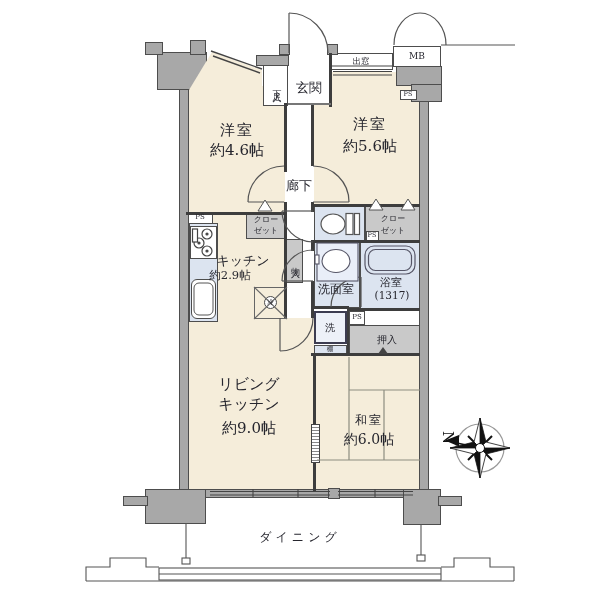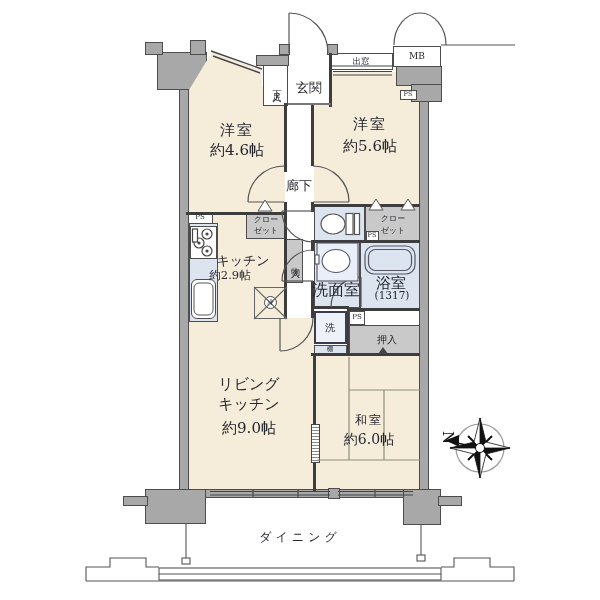--- a/index.html
+++ b/index.html
@@ -253,22 +253,22 @@
   <div class="lbl" style="left:408px;top:95px;font-size:6.5px">PS</div>
   <div class="lbl" style="left:372px;top:236px;font-size:6.5px">PS</div>
   <div class="lbl" style="left:357px;top:318px;font-size:7px">PS</div>
   <div class="lbl" style="left:266px;top:220px;font-size:8px">クロー</div>
   <div class="lbl" style="left:266px;top:231px;font-size:8px">ゼット</div>
   <div class="lbl" style="left:393px;top:219px;font-size:8px">クロー</div>
   <div class="lbl" style="left:393px;top:231px;font-size:8px">ゼット</div>
   <div class="lbl" style="left:243px;top:261px;font-size:13px">キッチン</div>
   <div class="lbl" style="left:230px;top:275px;font-size:11.5px">約2.9帖</div>
   <div class="lbl vert" style="left:294.5px;top:261px;font-size:9px">物入</div>
-  <div class="lbl" style="left:336px;top:290px;font-size:16px">洗面室</div>
-  <div class="lbl" style="left:391px;top:283px;font-size:15px">浴室</div>
+  <div class="lbl" style="left:336px;top:290px;font-size:12px">洗面室</div>
+  <div class="lbl" style="left:391px;top:283px;font-size:11px">浴室</div>
   <div class="lbl" style="left:392px;top:296px;font-size:10.5px">(1317)</div>
   <div class="lbl" style="left:330px;top:327px;font-size:10px">洗</div>
   <div class="lbl" style="left:330px;top:350px;font-size:6.5px">棚</div>
   <div class="lbl" style="left:387px;top:339px;font-size:10px">押入</div>
   <div class="lbl" style="left:270.5px;top:302.5px;font-size:6.5px">冷</div>
   <div class="lbl" style="left:249px;top:384px;font-size:15px">リビング</div>
   <div class="lbl" style="left:249px;top:404px;font-size:15px">キッチン</div>
   <div class="lbl" style="left:249px;top:428px;font-size:15px">約9.0帖</div>
   <div class="lbl sp2" style="left:369px;top:421px;font-size:12px">和室</div>
   <div class="lbl" style="left:369px;top:440px;font-size:14px">約6.0帖</div>

